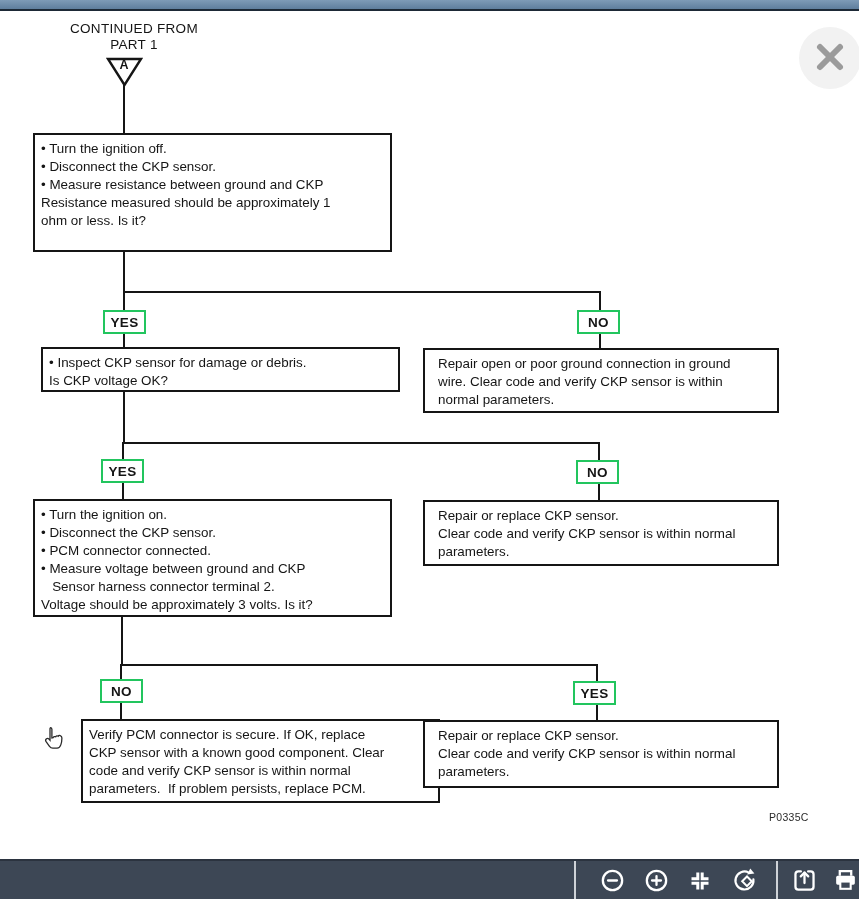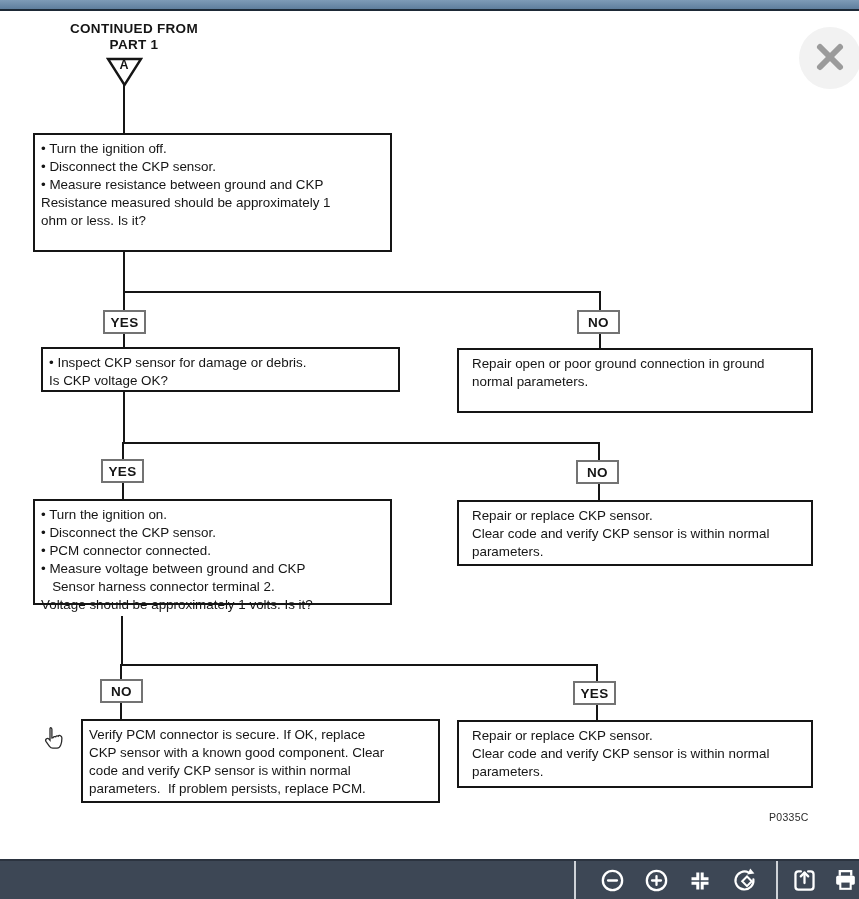--- a/index.html
+++ b/index.html
@@ -7,33 +7,33 @@
           font-family:"Liberation Sans",sans-serif;color:#151515;}
   
   .topbar{position:absolute;left:0;top:0;width:859px;height:9px;
           background:linear-gradient(#7e9bb7,#5f7e9d);border-bottom:2px solid #1d2936;}
   
   .close-btn{position:absolute;left:799px;top:27px;width:62px;height:62px;border-radius:50%;
              background:#f2f2f2;border:none;padding:0;cursor:pointer;display:flex;
              align-items:center;justify-content:center;}
   
   .fc-header{position:absolute;left:60px;top:21px;width:148px;text-align:center;
-             font-weight:bold;font-size:13.5px;line-height:16px;letter-spacing:.3px;}
+             font-weight:normal;font-size:13.5px;line-height:16px;letter-spacing:.3px;}
   
   .tri{position:absolute;left:105px;top:56px;width:40px;height:32px;}
   .tri svg{position:absolute;left:0;top:0;}
   .tri-a{position:absolute;left:0;top:2px;width:38px;text-align:center;
          font-weight:bold;font-size:12.5px;}
   
   .pbox{position:absolute;box-sizing:border-box;border:2px solid #151515;background:#fff;
         padding:5px 4px 16px 6px;font-size:13.4px;line-height:18px;}
-  .pbox.right{padding-left:13px;margin-left:34px;}
+  .pbox.right{padding-left:13px;}
   .tline{white-space:pre;}
   
-  .tag{position:absolute;box-sizing:border-box;width:43px;height:24px;border:2px solid #737373;
+  .tag{position:absolute;box-sizing:border-box;width:43px;height:24px;border:2px solid #22c55e;
        background:#fff;font-weight:bold;font-size:13.5px;display:flex;align-items:center;
        justify-content:center;letter-spacing:.3px;}
   
   .cline{position:absolute;background:#151515;}
   
   .pagecode{position:absolute;left:769px;top:811px;font-size:10.5px;color:#2b2b2b;letter-spacing:.3px;}
   
   .cursor{position:absolute;left:42px;top:725px;width:24px;height:28px;pointer-events:none;}
   
   .toolbar{position:absolute;left:0;top:859px;width:859px;height:40px;background:#3d4755;
@@ -102,33 +102,34 @@
   <div class="tag" style="left:103px;top:310px;">YES</div>
   <div class="tag" style="left:577px;top:310px;">NO</div>
 
   <div class="pbox" style="left:33px;top:347px;width:359px;height:45px;margin-left:8px;">
       <div class="tline">• Inspect CKP sensor for damage or debris.</div>
       <div class="tline">Is CKP voltage OK?</div>
     </div>
 
   <div class="pbox right" style="left:423px;top:348px;width:356px;height:65px;">
       <div class="tline">Repair open or poor ground connection in ground</div>
+      <div class="tline">wire. Clear code and verify CKP sensor is within</div>
       <div class="tline">normal parameters.</div>
     </div>
 
   <div class="tag" style="left:101px;top:459px;">YES</div>
   <div class="tag" style="left:576px;top:460px;">NO</div>
 
-  <div class="pbox" style="left:33px;top:499px;width:359px;height:106px;">
+  <div class="pbox" style="left:33px;top:499px;width:359px;height:118px;">
       <div class="tline">• Turn the ignition on.</div>
       <div class="tline">• Disconnect the CKP sensor.</div>
       <div class="tline">• PCM connector connected.</div>
       <div class="tline">• Measure voltage between ground and CKP</div>
       <div class="tline">   Sensor harness connector terminal 2.</div>
-      <div class="tline">Voltage should be approximately 1 volts. Is it?</div>
+      <div class="tline">Voltage should be approximately 3 volts. Is it?</div>
     </div>
 
   <div class="pbox right" style="left:423px;top:500px;width:356px;height:66px;">
       <div class="tline">Repair or replace CKP sensor.</div>
       <div class="tline">Clear code and verify CKP sensor is within normal</div>
       <div class="tline">parameters.</div>
     </div>
 
   <div class="tag" style="left:100px;top:679px;">NO</div>
   <div class="tag" style="left:573px;top:681px;">YES</div>

